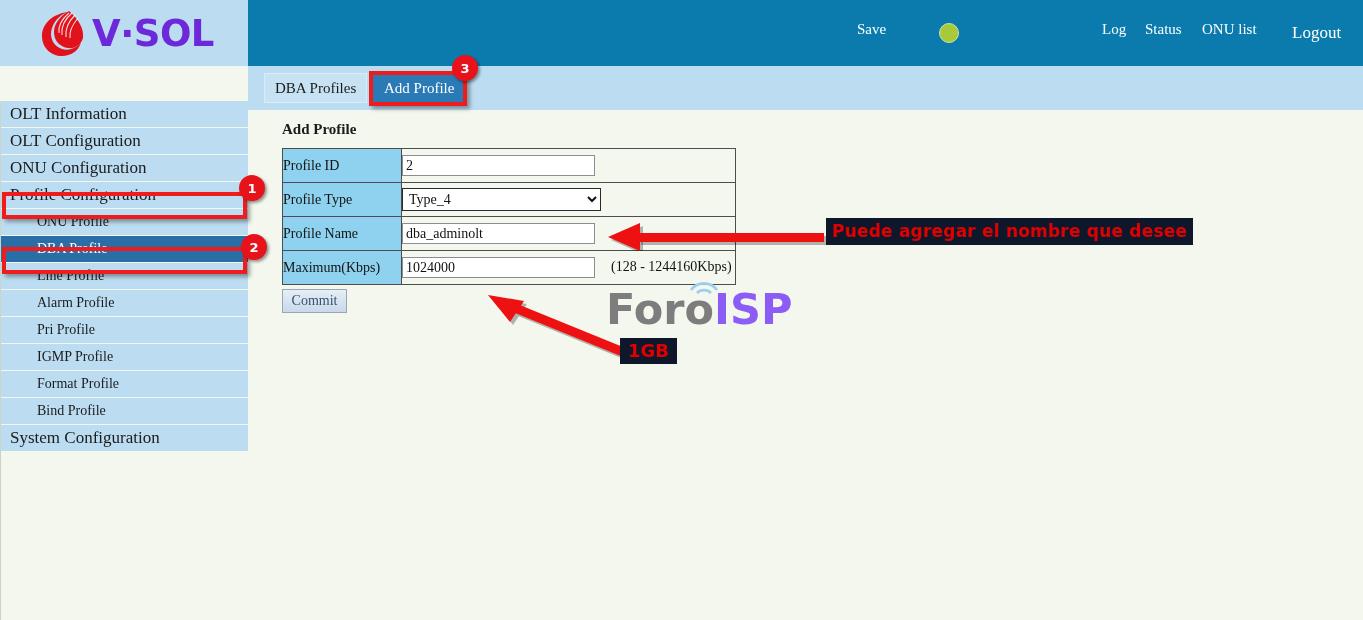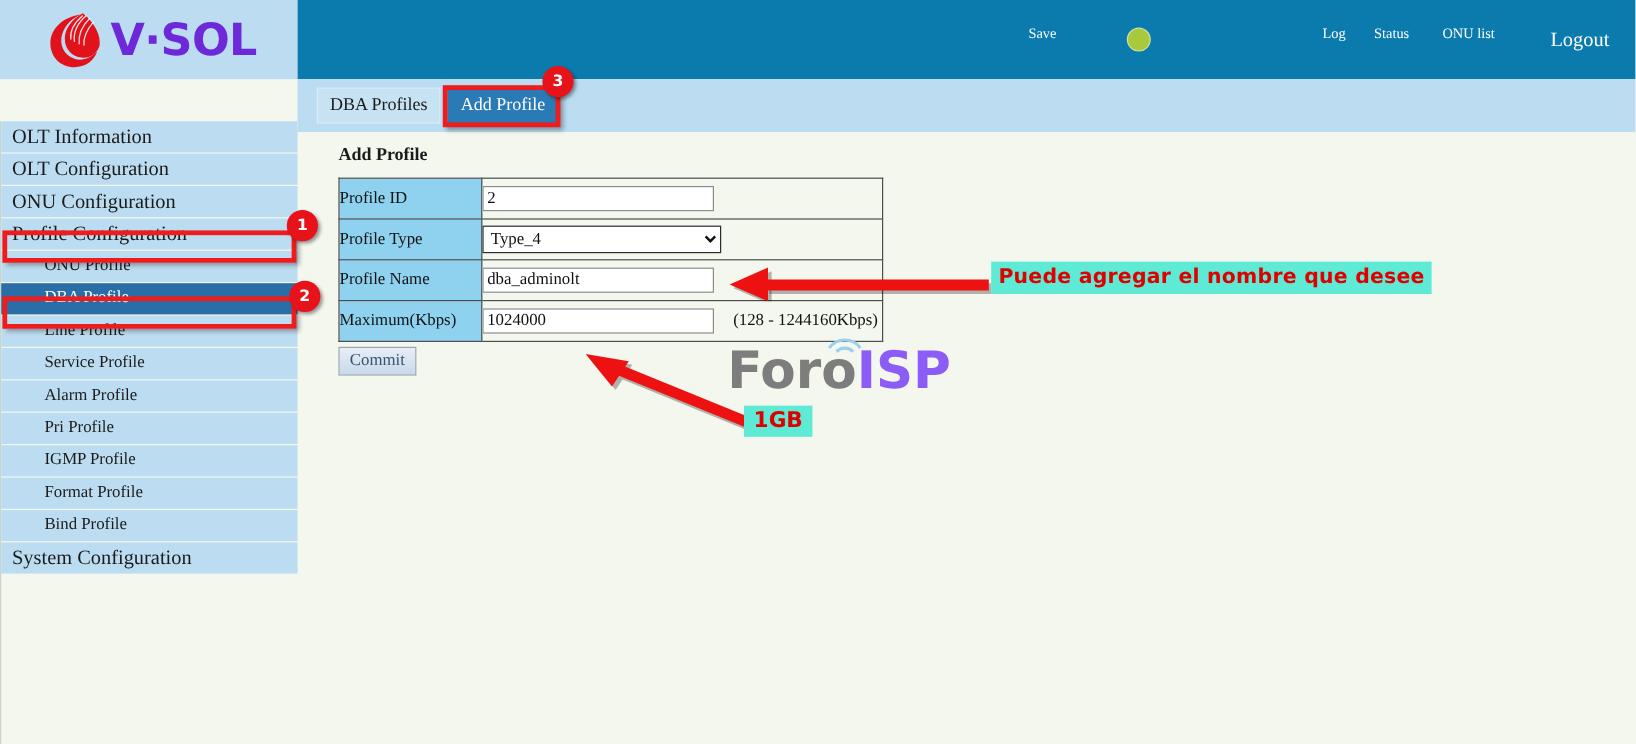--- a/index.html
+++ b/index.html
@@ -25,21 +25,21 @@
     font-family: "DejaVu Sans", sans-serif;
     font-weight: bold; font-size: 37px; letter-spacing: -0.5px;
     color: #6d28d9; line-height: 1;
   }
   #header-bar {
     position: absolute; left: 248px; top: 0; width: 1115px; height: 66px;
     background: #0b7bad;
   }
   .hdr-link {
     position: absolute; top: 21px;
-    color: #ffffff; font-size: 12px; white-space: nowrap;
+    color: #ffffff; font-size: 15px; white-space: nowrap;
     font-family: "Liberation Serif", serif;
   }
   #hdr-save   { left: 609px; }
   #hdr-log    { left: 854px; }
   #hdr-status { left: 897px; }
   #hdr-onulist{ left: 954px; }
   #hdr-logout { left: 1044px; font-size: 17px; top: 23px; }
   #status-dot {
     position: absolute; left: 691px; top: 23px;
     width: 20px; height: 20px; border-radius: 50%;
@@ -151,21 +151,21 @@
     font-family: "DejaVu Sans", sans-serif; font-weight: bold; font-size: 13px;
     display: flex; align-items: center; justify-content: center;
     box-shadow: 2px 2px 3px rgba(0,0,0,.4);
   }
   #badge-1 { left: 239px; top: 175px; }
   #badge-2 { left: 241px; top: 234px; }
   #badge-3 { left: 452px; top: 55px; }
 
   .hl {
     position: absolute;
-    background: #5eead4; color: #e00000;
+    background: #0f172a; color: #e00000;
     font-family: "DejaVu Sans", sans-serif;
     font-weight: bold; white-space: nowrap;
   }
   #note-name { left: 826px; top: 218px; font-size: 17px; padding: 3px 6px 4px 6px; letter-spacing: .2px; }
   #note-1gb  { left: 620px; top: 338px; font-size: 18px; padding: 2px 8px 3px 8px; }
 
   .arrow-svg { position: absolute; pointer-events: none; }
   #arrow-name { left: 606px; top: 219px; }
   #arrow-1gb  { left: 480px; top: 284px; }
 </style>
@@ -221,23 +221,20 @@
       <span>Profile Configuration</span>
     </div>
   <div class="nav-item nav-sub">
       <span>ONU Profile</span>
     </div>
   <div class="nav-item nav-sub selected">
       <span>DBA Profile</span>
     </div>
   <div class="nav-item nav-sub">
       <span>Line Profile</span>
-    </div>
-  <div class="nav-item nav-sub">
-      <span>Service Profile</span>
     </div>
   <div class="nav-item nav-sub">
       <span>Alarm Profile</span>
     </div>
   <div class="nav-item nav-sub">
       <span>Pri Profile</span>
     </div>
   <div class="nav-item nav-sub">
       <span>IGMP Profile</span>
     </div>

